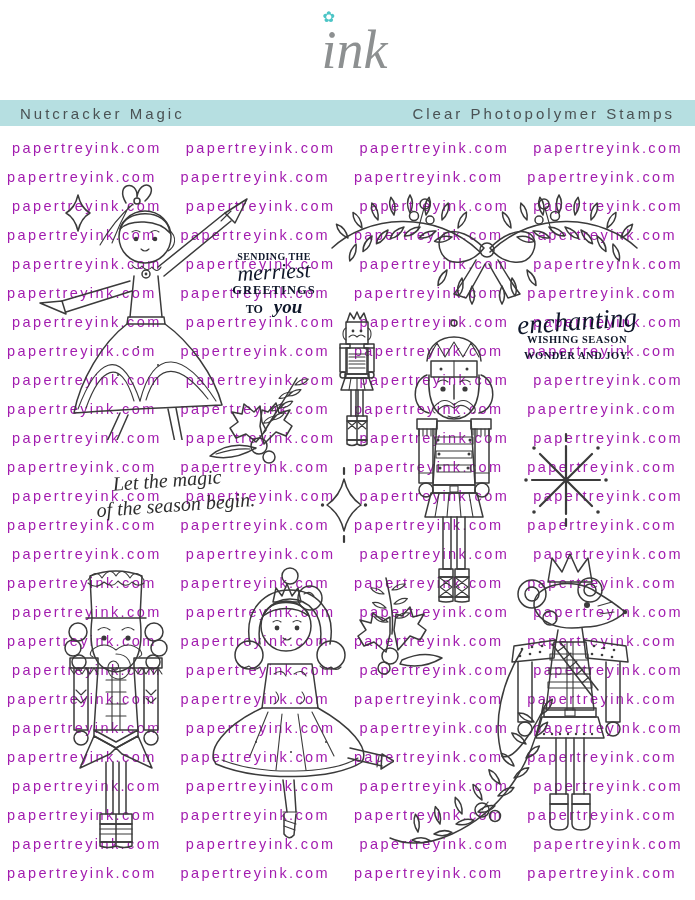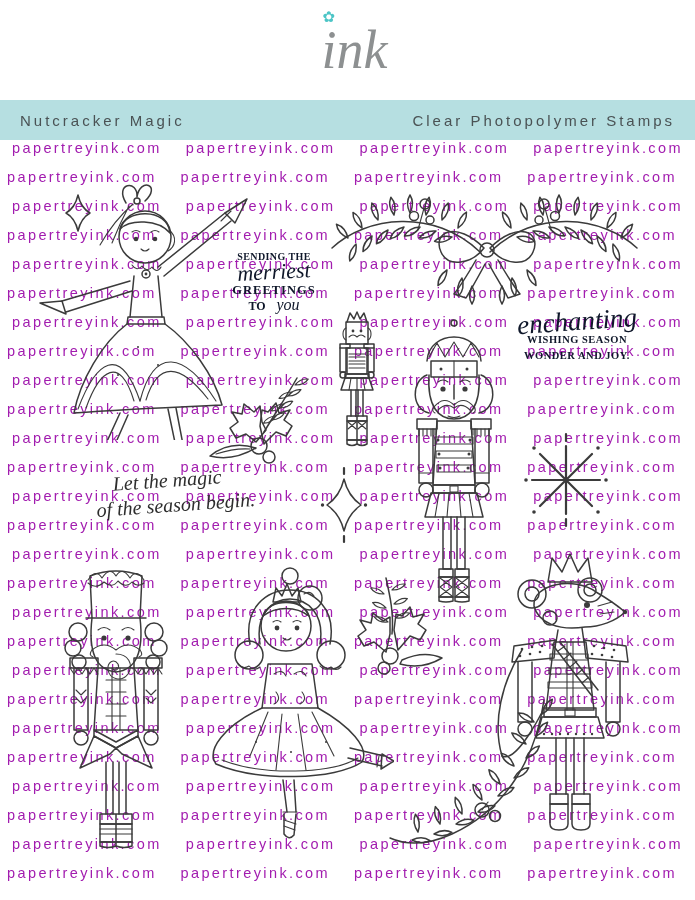--- a/index.html
+++ b/index.html
@@ -6,21 +6,21 @@
   #page{position:relative;width:695px;height:900px;background:#ffffff;overflow:hidden;
         font-family:"Liberation Sans",sans-serif;}
   
   .header{position:absolute;top:0;left:0;right:0;height:100px;display:flex;
           align-items:center;justify-content:center;background:#fff;z-index:5;}
   .logo{font-family:"Liberation Serif",serif;color:#8d9091;font-size:54px;line-height:1;
         display:flex;align-items:baseline;}
   .logo-ink{font-style:italic;position:relative;margin-left:14px;}
   .ink-flower{position:absolute;top:-13px;left:1px;font-size:15px;color:#4cc5c6;font-style:normal;}
   
-  .banner{position:absolute;top:100px;left:0;right:0;height:40px;background:#b6dfe1;
+  .banner{position:absolute;top:100px;left:0;right:0;height:26px;background:#b6dfe1;
           display:flex;justify-content:space-between;align-items:center;padding:0 20px;
           box-sizing:border-box;color:#4a5254;font-size:15px;letter-spacing:3px;z-index:5;}
   
   .watermark-layer{position:absolute;top:140px;left:0;right:0;bottom:0;overflow:hidden;z-index:1;}
   .wm-row{position:absolute;left:0;right:0;display:flex;justify-content:space-between;
           padding:0 12px;color:#a21caf;font-size:14.5px;letter-spacing:2.4px;white-space:nowrap;}
   .wm-row.odd{padding:0 18px 0 7px;}
   
   .stamp{position:absolute;z-index:2;}
   .stamp svg *{stroke:#3b3b3b;fill:none;stroke-width:1.5;stroke-linecap:round;stroke-linejoin:round;}
@@ -29,21 +29,21 @@
   .stamp svg .fine{stroke-width:1.1;}
   
   .sentiment{position:absolute;text-align:center;color:#0f172a;z-index:2;}
   .caps{font-family:"Liberation Serif",serif;font-weight:700;display:block;}
   .script{font-family:"Liberation Serif",serif;font-style:italic;font-weight:400;}
   #sent-merriest{left:212px;top:251px;width:124px;}
   #sent-merriest .l1{font-size:10px;letter-spacing:.4px;}
   #sent-merriest .l2{font-size:22px;display:block;margin:-3px 0 -4px;transform:rotate(-3deg);}
   #sent-merriest .l3{font-size:12.5px;letter-spacing:1px;margin-top:2px;}
   #sent-merriest .l4{font-size:12px;margin-top:-2px;display:block;font-family:"Liberation Serif",serif;font-weight:700;}
-  #sent-merriest .l4 .script{font-size:16px;font-weight:400;margin-left:8px;}
+  #sent-merriest .l4 .script{font-size:19px;font-weight:700;margin-left:8px;}
   #sent-enchanting{left:492px;top:311px;width:170px;}
   #sent-enchanting .caps{font-size:10.5px;letter-spacing:.5px;line-height:1.55;}
   #sent-enchanting .l2{font-size:27px;display:block;margin:-5px 0 -5px;transform:rotate(-4deg);}
   #sent-season{left:68px;top:468px;width:200px;transform:rotate(-4deg);color:#2d2d2d;}
   #sent-season .script{font-size:20px;display:block;line-height:1.25;}
   #sent-season .ind{text-indent:14px;}
 </style>
 </head>
 <body>
 

